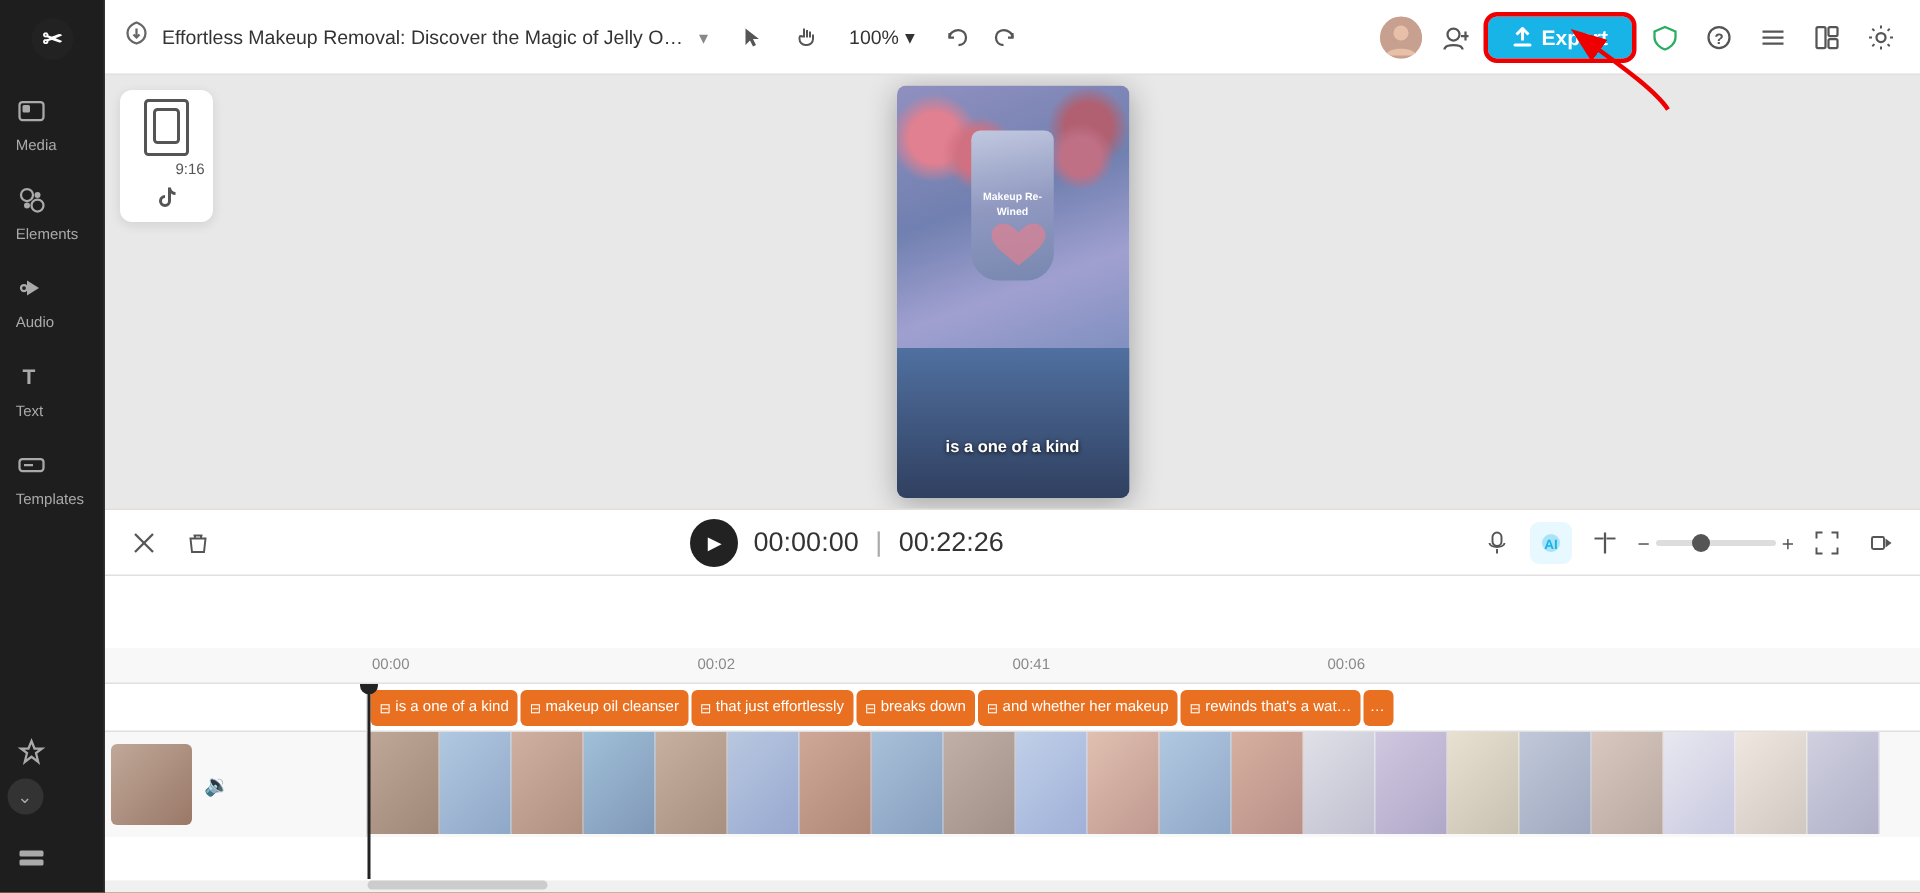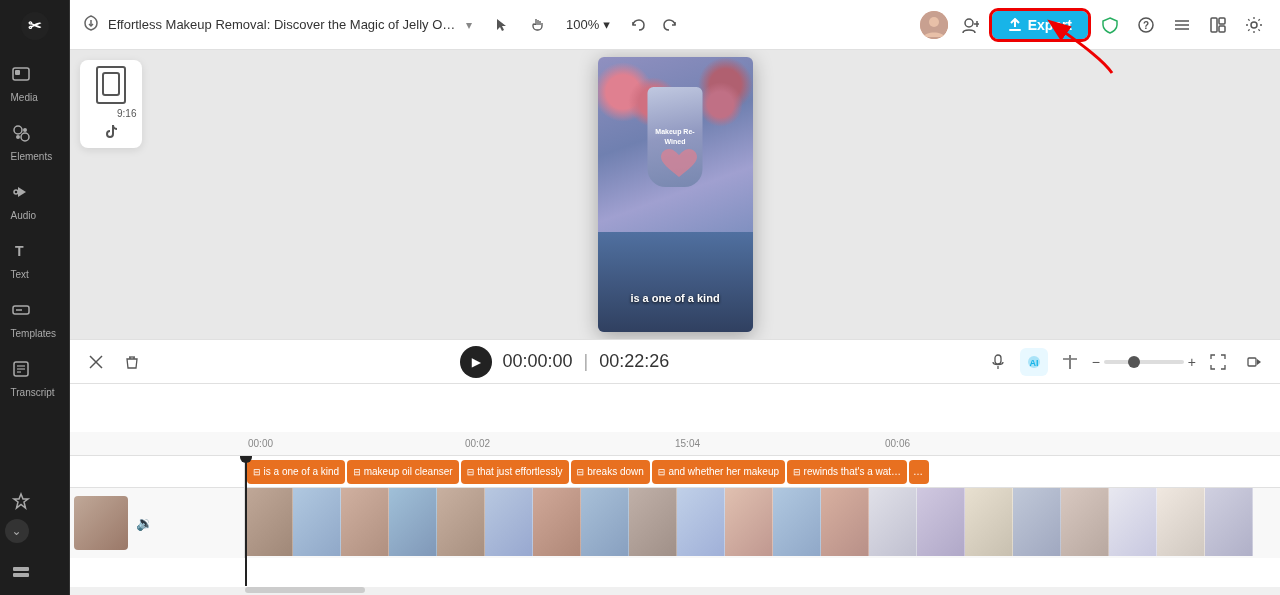--- a/index.html
+++ b/index.html
@@ -382,31 +382,20 @@
   <div class="sidebar-item">
     <span class="icon">
       <svg width="20" height="20" viewBox="0 0 20 20">
           <rect x="2" y="6" width="16" height="8" rx="2" fill="none" stroke="#aaa" stroke-width="1.5"></rect>
           <line x1="5" y1="10" x2="11" y2="10" stroke="#aaa" stroke-width="1.5"></line>
         </svg>
     </span>
     <span class="label">Templates</span>
   </div>
 
-  <div class="sidebar-item">
-    <span class="icon">
-      <svg width="20" height="20" viewBox="0 0 20 20">
-          <rect x="3" y="3" width="14" height="14" rx="2" fill="none" stroke="#aaa" stroke-width="1.5"></rect>
-          <line x1="6" y1="7" x2="14" y2="7" stroke="#aaa" stroke-width="1.2"></line>
-          <line x1="6" y1="10" x2="14" y2="10" stroke="#aaa" stroke-width="1.2"></line>
-          <line x1="6" y1="13" x2="10" y2="13" stroke="#aaa" stroke-width="1.2"></line>
-        </svg>
-    </span>
-    <span class="label">Transcript</span>
-  </div>
 
   <div class="sidebar-bottom">
     <div class="sidebar-item">
       <svg width="20" height="20" viewBox="0 0 20 20">
           <polygon points="10,3 12,8 17,8 13,11 14.5,17 10,13.5 5.5,17 7,11 3,8 8,8" fill="none" stroke="#aaa" stroke-width="1.5"></polygon>
         </svg>
     </div>
     <div class="sidebar-chevron">⌄</div>
     <div class="sidebar-item">
       <svg width="20" height="20" viewBox="0 0 20 20">
@@ -643,21 +632,21 @@
               <rect x="2" y="4" width="8" height="8" rx="1" fill="none" stroke="#555" stroke-width="1.3"></rect>
               <polygon points="11,5 15,8 11,11" fill="#555"></polygon>
             </svg>
         </button>
       </div>
     </div>
 
     <div class="timeline-ruler">
       <span class="ruler-mark" style="left:178px">00:00</span>
       <span class="ruler-mark" style="left:395px">00:02</span>
-      <span class="ruler-mark" style="left:605px">15:04</span>
+      <span class="ruler-mark" style="left:605px">00:41</span>
       <span class="ruler-mark" style="left:815px">00:06</span>
     </div>
 
     <div class="timeline-tracks">
 
       <div style="position:absolute;top:0;left:0;right:0;height:32px;background:#fff;border-bottom:1px solid #e0e0e0;display:flex;align-items:center;">
         <div style="width:175px;flex-shrink:0;height:100%;border-right:1px solid #e0e0e0;display:flex;align-items:center;justify-content:center;">
         </div>
         <div style="display:flex;gap:2px;align-items:center;height:100%;padding:4px 2px;overflow:hidden;">
           <div class="caption-chip chip-orange">

